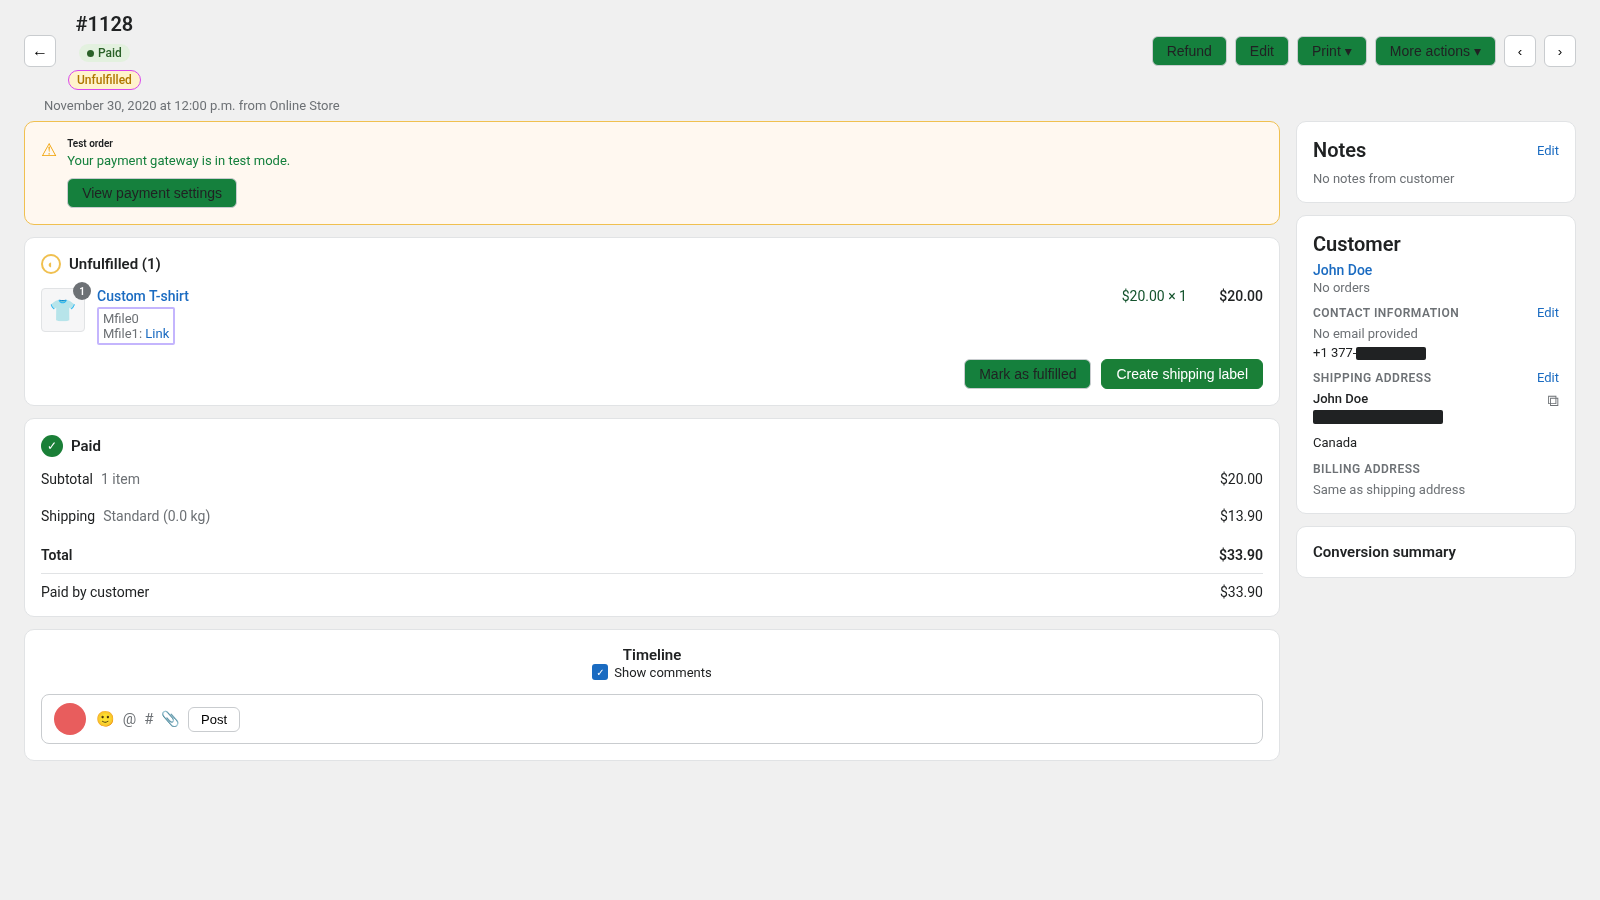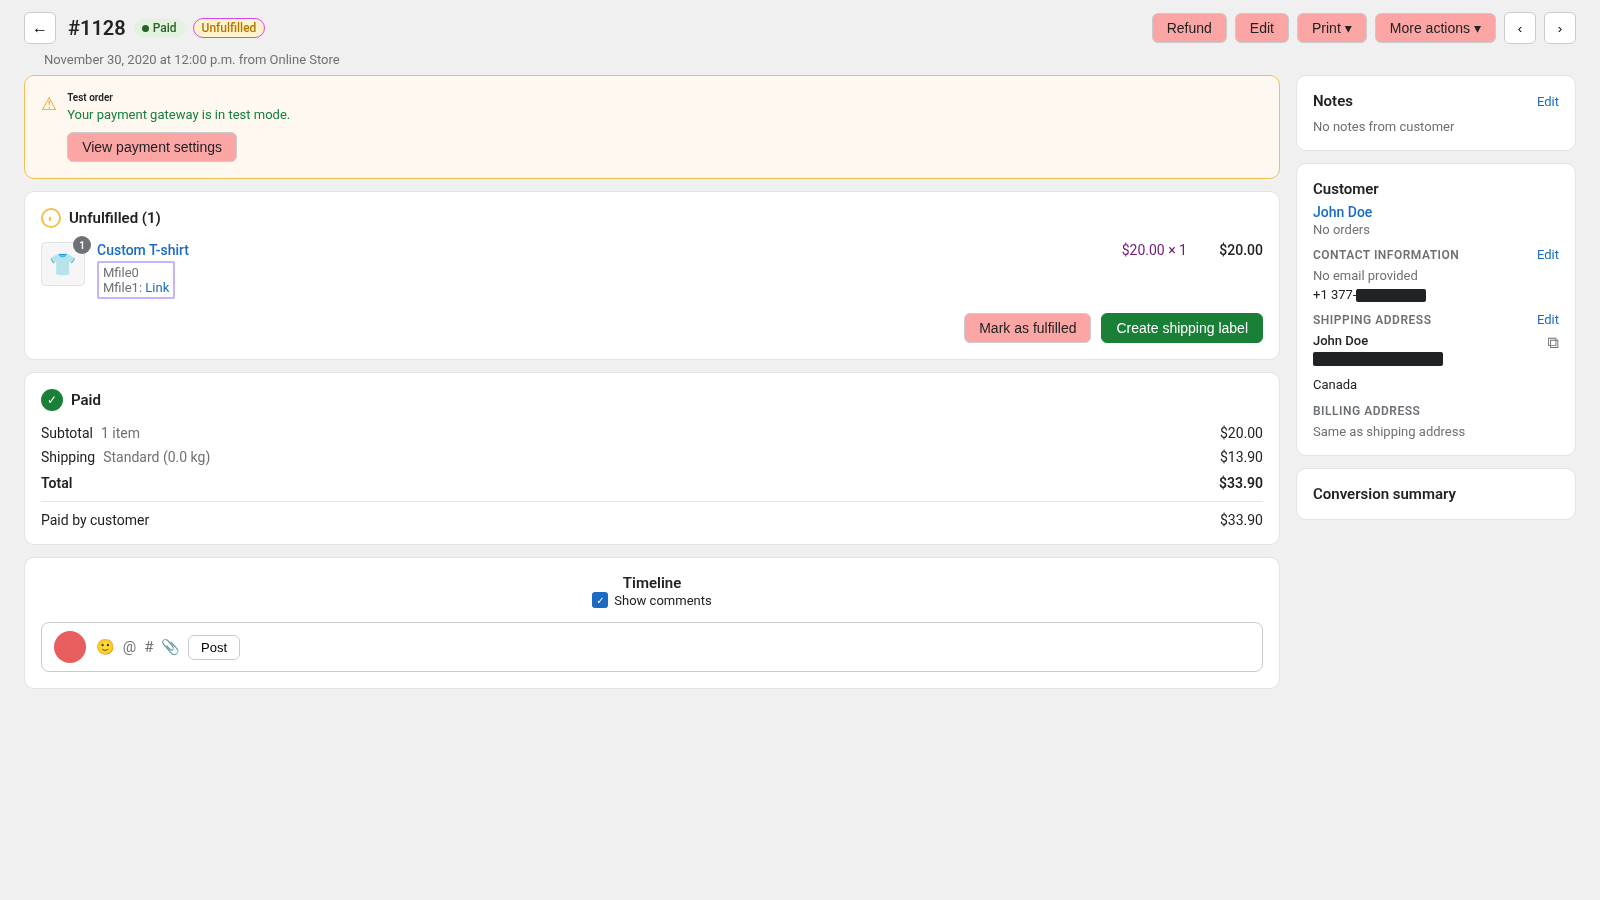--- a/index.html
+++ b/index.html
@@ -31,20 +31,21 @@
       display: flex; align-items: center; justify-content: center;
       cursor: pointer;
       font-size: 16px;
     }
     .order-title {
       font-size: 20px;
       font-weight: 600;
       display: flex;
       align-items: center;
       gap: 8px;
+      flex-direction: column;
     }
     .badge {
       display: inline-flex;
       align-items: center;
       gap: 4px;
       padding: 2px 8px;
       border-radius: 10px;
       font-size: 12px;
       font-weight: 500;
     }
@@ -66,21 +67,21 @@
     .header-spacer { flex: 1; }
     .header-actions {
       display: flex;
       align-items: center;
       gap: 8px;
     }
     .btn {
       padding: 6px 14px;
       border-radius: 6px;
       border: 1px solid #c9cccf;
-      background: #fca5a5;
+      background: #15803d;
       cursor: pointer;
       font-size: 14px;
       font-weight: 500;
       color: #202223;
       display: inline-flex;
       align-items: center;
       gap: 4px;
     }
     .btn-primary {
       background: #1a7f37;
@@ -232,21 +233,21 @@
       display: inline-block;
       padding: 2px 4px;
       border-radius: 2px;
     }
     .item-link {
       color: #1a6bc1;
       text-decoration: none;
     }
     .item-price {
       font-size: 14px;
-      color: #701a75;
+      color: #14532d;
       white-space: nowrap;
     }
     .item-total {
       font-size: 14px;
       font-weight: 500;
       white-space: nowrap;
       min-width: 60px;
       text-align: right;
     }
     .item-price-group {
@@ -258,21 +259,21 @@
     .fulfillment-actions {
       display: flex;
       justify-content: flex-end;
       gap: 10px;
       margin-top: 10px;
     }
     
     .payment-rows {
       display: flex;
       flex-direction: column;
-      gap: 8px;
+      gap: 21px;
       margin-top: 10px;
     }
     .payment-row {
       display: flex;
       justify-content: space-between;
       font-size: 14px;
     }
     .payment-row .label { color: #202223; }
     .payment-row .sublabel { color: #6d7175; margin-left: 8px; }
     .payment-row .value { color: #202223; }
@@ -365,21 +366,21 @@
     }
     
     .notes-header {
       display: flex;
       justify-content: space-between;
       align-items: center;
       margin-bottom: 8px;
     }
     .card-title {
       font-weight: 600;
-      font-size: 15px;
+      font-size: 20px;
     }
     .edit-link {
       color: #1a6bc1;
       text-decoration: none;
       font-size: 13px;
       cursor: pointer;
     }
     .no-notes {
       font-size: 13px;
       color: #6d7175;

